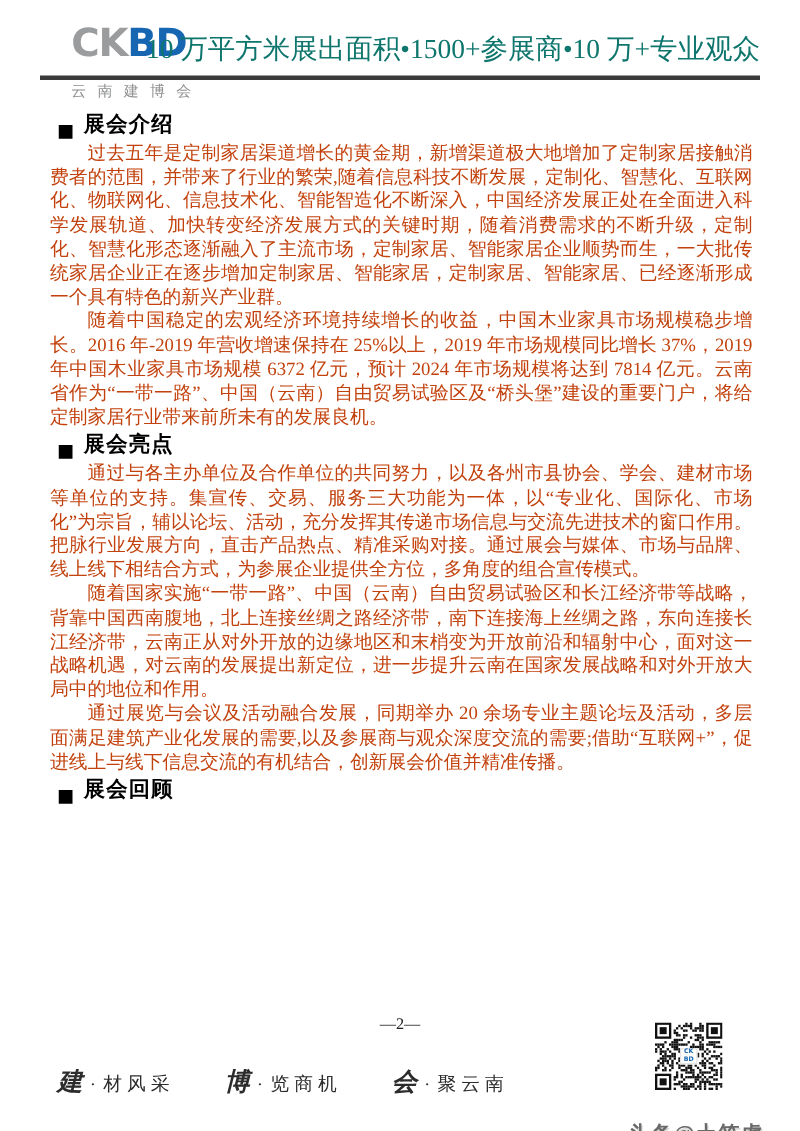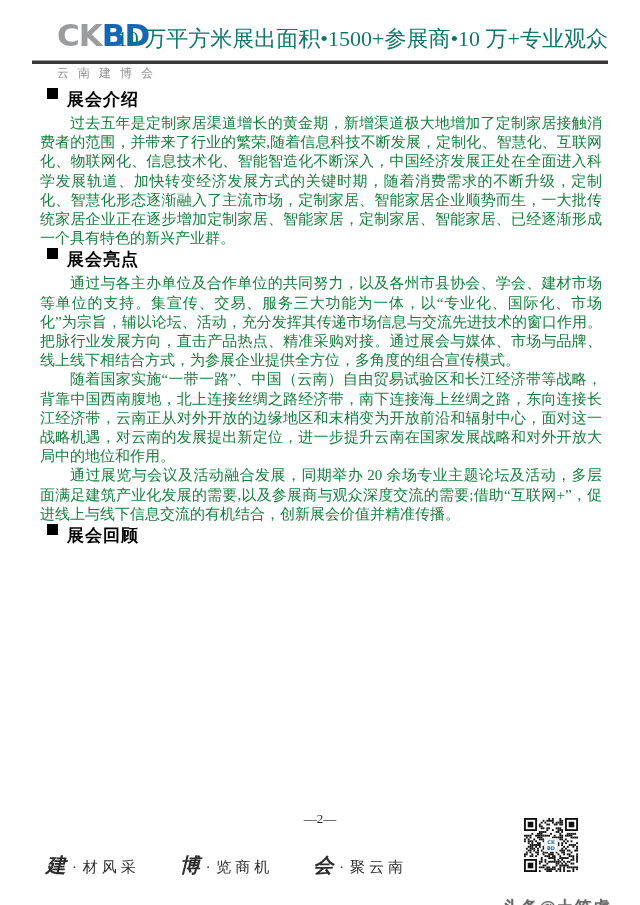--- a/index.html
+++ b/index.html
@@ -20,29 +20,29 @@
   .logo-sub { margin-top:16px; font-family:"DejaVu Sans", sans-serif;
               font-size:12px; color:#8f9092; letter-spacing:9px; }
   .tagline { position:absolute; right:0; bottom:10px; font-size:22px;
              color:#0f766e; white-space:nowrap; }
   .header-rule { position:absolute; left:0; right:0; bottom:0; height:4px;
                  background:linear-gradient(to bottom,#9a9a9a 0 28%,#3a3a3a 28% 100%); }
 
   
   .content { position:absolute; top:88px; left:40px; width:562px; }
   .section-title {
-    display:flex; align-items:flex-start; margin:0 0 3px 7px;
+    display:flex; align-items:flex-end; margin:0 0 3px 7px;
     font-family:"Liberation Sans", sans-serif; font-weight:bold;
     font-size:17px; color:#000; letter-spacing:1px;
   }
   .section + .section .section-title { }
   .bullet { width:11px; height:11px; background:#000; margin-right:9px; flex:0 0 auto; }
   .para {
     font-size:15px; line-height:19.2px; text-align:justify;
-    text-indent:2em; color:#15803d;
+    text-indent:2em; color:#c2410c;
   }
 
   
   .page-number { position:absolute; top:811px; left:0; width:640px;
                  text-align:center; font-size:13px; color:#222; }
   .slogans { position:absolute; left:46px; top:852px; display:flex; gap:40px;
              align-items:baseline; }
   .slogan { display:flex; align-items:baseline; color:#2c2c2c; }
   .slogan-initial { font-family:"Liberation Serif", serif; font-style:italic;
                     font-weight:bold; font-size:20px; }
@@ -76,20 +76,21 @@
   </div>
 
   <div class="content">
 
     <div class="section">
       <div class="section-title">
         <span class="bullet"></span>
         <span>展会介绍</span>
       </div>
       <p class="para">过去五年是定制家居渠道增长的黄金期，新增渠道极大地增加了定制家居接触消费者的范围，并带来了行业的繁荣,随着信息科技不断发展，定制化、智慧化、互联网化、物联网化、信息技术化、智能智造化不断深入，中国经济发展正处在全面进入科学发展轨道、加快转变经济发展方式的关键时期，随着消费需求的不断升级，定制化、智慧化形态逐渐融入了主流市场，定制家居、智能家居企业顺势而生，一大批传统家居企业正在逐步增加定制家居、智能家居，定制家居、智能家居、已经逐渐形成一个具有特色的新兴产业群。</p>
+      <p class="para">随着中国稳定的宏观经济环境持续增长的收益，中国木业家具市场规模稳步增长。2016 年-2019 年营收增速保持在 25%以上，2019 年市场规模同比增长 37%，2019 年中国木业家具市场规模 6372 亿元，预计 2024 年市场规模将达到 7814 亿元。云南省作为“一带一路”、中国（云南）自由贸易试验区及“桥头堡”建设的重要门户，将给定制家居行业带来前所未有的发展良机。</p>
     </div>
 
     <div class="section">
       <div class="section-title">
         <span class="bullet"></span>
         <span>展会亮点</span>
       </div>
       <p class="para">通过与各主办单位及合作单位的共同努力，以及各州市县协会、学会、建材市场等单位的支持。集宣传、交易、服务三大功能为一体，以“专业化、国际化、市场化”为宗旨，辅以论坛、活动，充分发挥其传递市场信息与交流先进技术的窗口作用。把脉行业发展方向，直击产品热点、精准采购对接。通过展会与媒体、市场与品牌、线上线下相结合方式，为参展企业提供全方位，多角度的组合宣传模式。</p>
       <p class="para">随着国家实施“一带一路”、中国（云南）自由贸易试验区和长江经济带等战略，背靠中国西南腹地，北上连接丝绸之路经济带，南下连接海上丝绸之路，东向连接长江经济带，云南正从对外开放的边缘地区和末梢变为开放前沿和辐射中心，面对这一战略机遇，对云南的发展提出新定位，进一步提升云南在国家发展战略和对外开放大局中的地位和作用。</p>
       <p class="para">通过展览与会议及活动融合发展，同期举办 20 余场专业主题论坛及活动，多层面满足建筑产业化发展的需要,以及参展商与观众深度交流的需要;借助“互联网+”，促进线上与线下信息交流的有机结合，创新展会价值并精准传播。</p>

